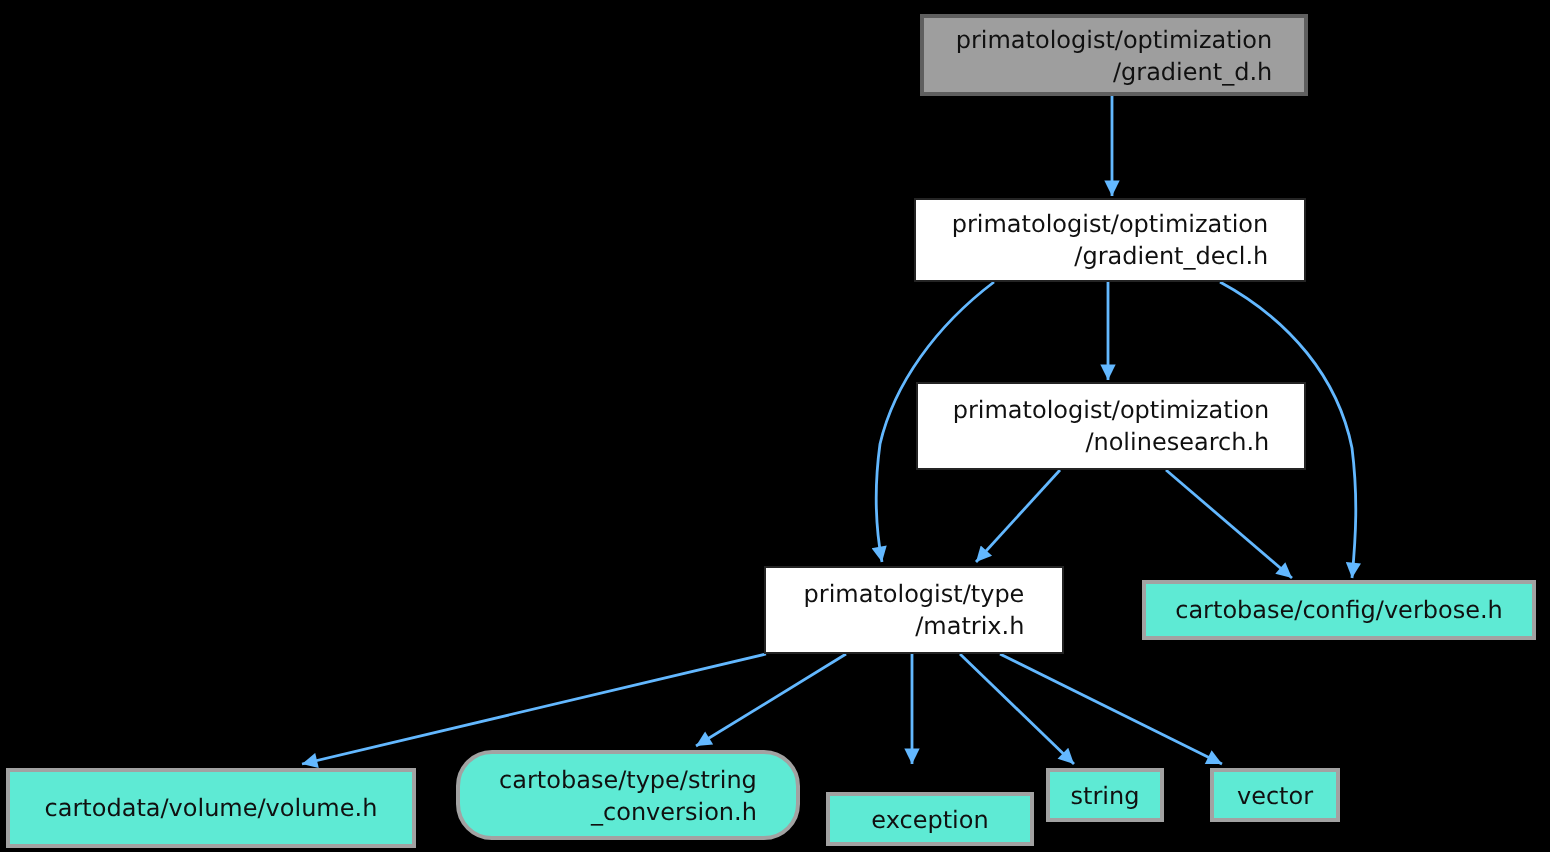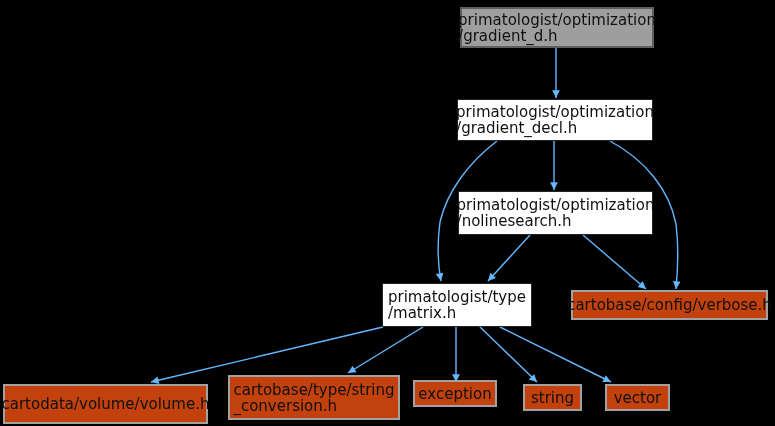--- a/index.html
+++ b/index.html
@@ -1,34 +1,34 @@
 <!DOCTYPE html>
 <html><head>
 <meta charset="utf-8">
 <style>
   html,body{margin:0;padding:0;}
   body{background:#000;width:775px;height:426px;overflow:hidden;}
   .stage{position:relative;width:775px;height:426px;background:#000;
          font-family:"DejaVu Sans","Liberation Sans",sans-serif;}
   .edges{position:absolute;left:0;top:0;width:775px;height:426px;}
   .node{position:absolute;box-sizing:border-box;display:flex;align-items:center;
-        justify-content:center;text-align:left;white-space:pre-line;
-        font-size:15px;line-height:16px;color:#101010;cursor:pointer;}
+        justify-content:center;text-align:right;white-space:pre-line;
+        font-size:12px;line-height:16px;color:#101010;cursor:pointer;}
   .node-main{background:#9e9e9e;border:2px solid #5f5f5f;}
   .node-internal{background:#ffffff;border:1px solid #242424;}
-  .node-external{background:#c2410c;border:2px solid #a2a2a2;}
+  .node-external{background:#5eead4;border:2px solid #a2a2a2;}
 
   #n-gradient-d        {left:460px;top:7px;  width:194px;height:41px;}
   #n-gradient-decl     {left:457px;top:99px; width:196px;height:42px;}
   #n-nolinesearch      {left:458px;top:191px;width:195px;height:44px;}
   #n-matrix            {left:382px;top:283px;width:150px;height:44px;}
   #n-verbose           {left:571px;top:290px;width:197px;height:30px;}
   #n-volume            {left:3px;  top:384px;width:205px;height:40px;}
-  #n-string-conversion {left:228px;top:375px;width:172px;height:45px;}
-  #n-exception         {left:413px;top:380px;width:84px; height:27px;}
+  #n-string-conversion {left:228px;top:375px;width:172px;height:45px;border-radius:18px;}
+  #n-exception         {left:413px;top:396px;width:104px; height:27px;}
   #n-string            {left:523px;top:384px;width:59px; height:27px;}
   #n-vector            {left:605px;top:384px;width:65px; height:27px;}
 </style>
 </head>
 <body>
 
 <div class="stage">
 
   <svg class="edges" width="775" height="426" viewBox="0 0 775 426" fill="none" stroke="#63b8ff" stroke-width="1.4">
     <defs>

